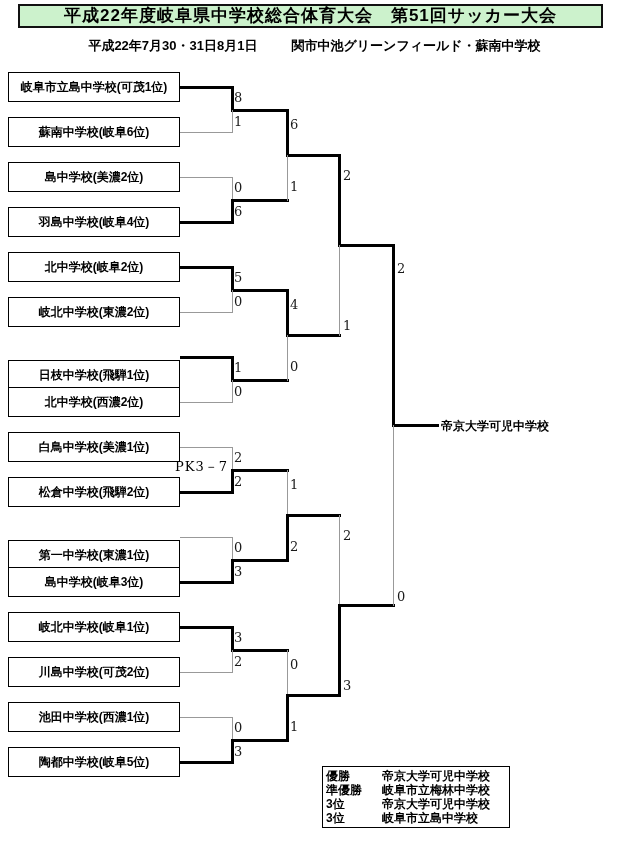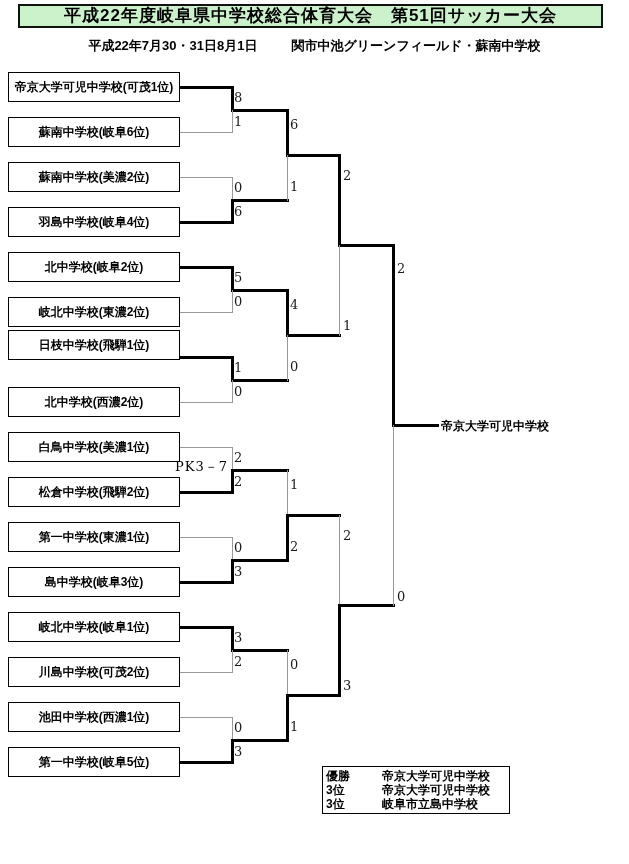--- a/index.html
+++ b/index.html
@@ -50,36 +50,36 @@
 </style>
 </head>
 <body>
 
 <div id="title-bar">平成22年度岐阜県中学校総合体育大会　第51回サッカー大会</div>
 
 <div id="subtitle"><span class="date">平成22年7月30・31日8月1日</span><span class="venue">関市中池グリーンフィールド・蘇南中学校</span></div>
 
 <div id="bracket">
 
-  <div class="team-box" style="top:72px">帝京大学可児中学校(可茂1位)</div>
+  <div class="team-box" style="top:72px">岐阜市立島中学校(可茂1位)</div>
   <div class="team-box" style="top:117px">蘇南中学校(岐阜6位)</div>
-  <div class="team-box" style="top:162px">蘇南中学校(美濃2位)</div>
+  <div class="team-box" style="top:162px">島中学校(美濃2位)</div>
   <div class="team-box" style="top:207px">羽島中学校(岐阜4位)</div>
   <div class="team-box" style="top:252px">北中学校(岐阜2位)</div>
   <div class="team-box" style="top:297px">岐北中学校(東濃2位)</div>
-  <div class="team-box" style="top:330px">日枝中学校(飛騨1位)</div>
+  <div class="team-box" style="top:360px">日枝中学校(飛騨1位)</div>
   <div class="team-box" style="top:387px">北中学校(西濃2位)</div>
   <div class="team-box" style="top:432px">白鳥中学校(美濃1位)</div>
   <div class="team-box" style="top:477px">松倉中学校(飛騨2位)</div>
-  <div class="team-box" style="top:522px">第一中学校(東濃1位)</div>
+  <div class="team-box" style="top:540px">第一中学校(東濃1位)</div>
   <div class="team-box" style="top:567px">島中学校(岐阜3位)</div>
   <div class="team-box" style="top:612px">岐北中学校(岐阜1位)</div>
   <div class="team-box" style="top:657px">川島中学校(可茂2位)</div>
   <div class="team-box" style="top:702px">池田中学校(西濃1位)</div>
-  <div class="team-box" style="top:747px">第一中学校(岐阜5位)</div>
+  <div class="team-box" style="top:747px">陶都中学校(岐阜5位)</div>
 
   <span class="score" style="left:234px;top:91px">8</span>
   <span class="score" style="left:234px;top:115px">1</span>
   <span class="score" style="left:234px;top:181px">0</span>
   <span class="score" style="left:234px;top:205px">6</span>
   <span class="score" style="left:234px;top:271px">5</span>
   <span class="score" style="left:234px;top:295px">0</span>
   <span class="score" style="left:234px;top:361px">1</span>
   <span class="score" style="left:234px;top:385px">0</span>
   <span class="score" style="left:234px;top:451px">2</span>
@@ -173,20 +173,24 @@
     <div class="vline" style="left: 392px; top: 244px; width: 3px; height: 183px;"></div>
     <div class="vline thin" style="left: 393px; top: 425px; width: 1px; height: 181px;"></div>
   </div>
 
 <div id="results-box">
   <div class="result-row">
     <span class="result-label">優勝</span>
     <span class="result-value">帝京大学可児中学校</span>
   </div>
   <div class="result-row">
+    <span class="result-label">準優勝</span>
+    <span class="result-value">岐阜市立梅林中学校</span>
+  </div>
+  <div class="result-row">
     <span class="result-label">3位</span>
     <span class="result-value">帝京大学可児中学校</span>
   </div>
   <div class="result-row">
     <span class="result-label">3位</span>
     <span class="result-value">岐阜市立島中学校</span>
   </div>
 </div>
 
 </body></html>

